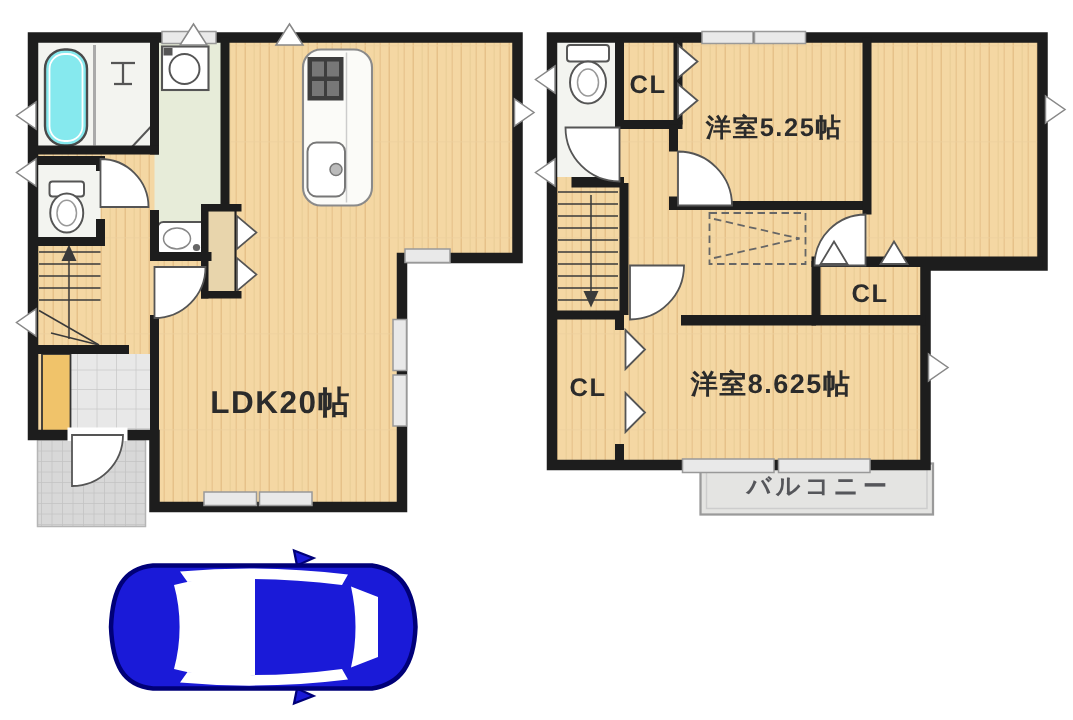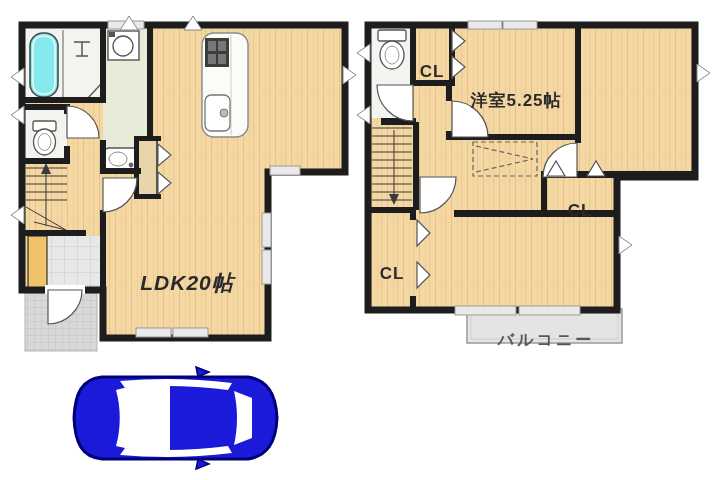--- a/index.html
+++ b/index.html
@@ -1,21 +1,21 @@
 <!DOCTYPE html>
 <html><head>
 <meta charset="utf-8">
 <style>
   html,body{margin:0;padding:0;background:#fff;}
   .stage{position:relative;width:715px;height:480px;background:#ffffff;overflow:hidden;
          font-family:"Liberation Sans","DejaVu Sans",sans-serif;}
   .stage svg{position:absolute;left:0;top:0;}
   .lbl{position:absolute;transform:translate(-50%,-50%);white-space:nowrap;
-       font-weight:bold;color:#2b2b2b;letter-spacing:1px;margin-top:15px;}
-  .lbl.ldk{font-size:21px;font-style:italic;}
+       font-weight:bold;color:#2b2b2b;letter-spacing:1px;}
+  .lbl.ldk{font-size:21px;}
   .lbl.room{font-size:17px;}
   .lbl.room-big{font-size:18px;}
   .lbl.cl{font-size:17px;letter-spacing:1px;}
   .lbl.balcony{font-size:16px;color:#55565a;letter-spacing:3px;text-align:right;}
 </style>
 </head>
 <body>
 
 <div class="stage">
 
@@ -261,18 +261,19 @@
     <path d="M102,377 C82,379 75,393 74,418 C75,443 82,457 102,459 L248,459 C267,456 276,443 277,418 C276,393 267,380 248,377 Z" fill="#1a1ad8" stroke="#000078" stroke-width="3"></path>
     <path d="M116,390 C140,384 158,383 170,386 L170,450 C158,453 140,452 116,446 C121,428 121,408 116,390 Z" fill="#ffffff"></path>
     <path d="M234,391 L252,398 L252,438 L234,445 C238,427 238,409 234,391 Z" fill="#ffffff"></path>
     <path d="M120,381 Q175,376 232,383 L228,390 Q175,383 125,388 Z" fill="#ffffff"></path>
     <path d="M120,455 Q175,460 232,453 L228,446 Q175,453 125,448 Z" fill="#ffffff"></path>
   </g>
 </svg>
 
 <div class="lbl ldk" style="left:187px; top:268px;">LDK20帖</div>
 <div class="lbl room" style="left:516px; top:85px;">洋室5.25帖</div>
+<div class="lbl room-big" style="left:514px; top:256px;">洋室8.625帖</div>
 <div class="lbl cl" style="left:432px; top:57px;">CL</div>
 <div class="lbl cl" style="left:580px; top:196px;">CL</div>
 <div class="lbl cl" style="left:392px; top:259px;">CL</div>
 <div class="lbl balcony" style="left:546px; top:325px;">バルコニー</div>
 
 </div>
 
 </body></html>

